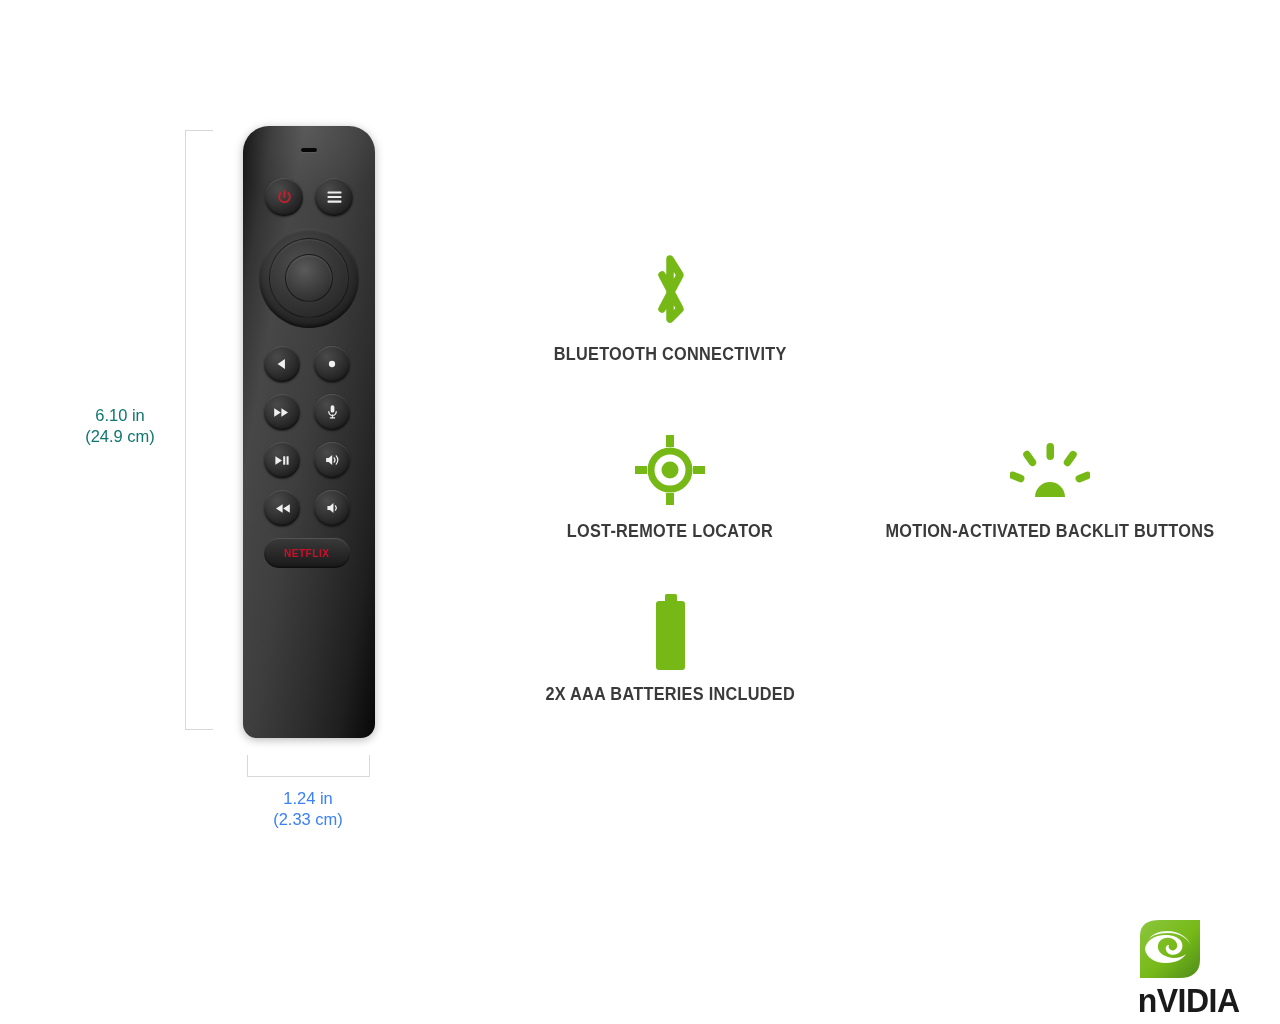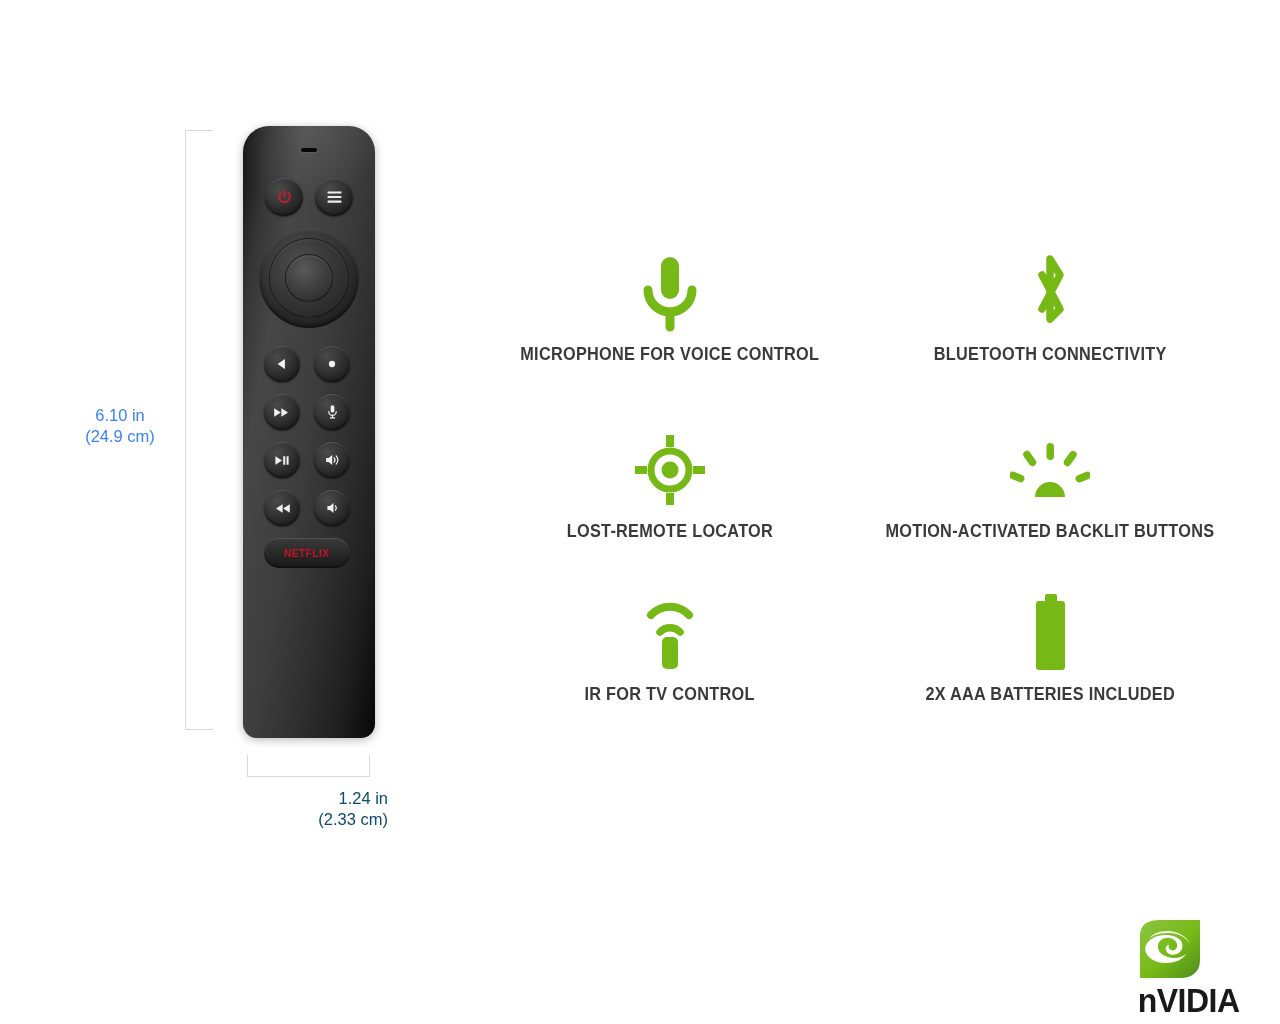--- a/index.html
+++ b/index.html
@@ -23,36 +23,36 @@
   .dim-v-bracket {
     position: absolute; left: 185px; top: 130px;
     width: 28px; height: 600px;
     border-left: 1.5px solid #d8d8d8;
     border-top: 1.5px solid #d8d8d8;
     border-bottom: 1.5px solid #d8d8d8;
   }
   .dim-v-label {
     position: absolute; left: 60px; top: 405px;
     width: 120px; text-align: center;
-    font-size: 16.5px; line-height: 21px; color: #3b82f6;
+    font-size: 16.5px; line-height: 21px; color: #0f766e;
   }
   .dim-v-label span { display: block; }
 
   
   .dim-h-bracket {
     position: absolute; left: 247px; top: 755px;
     width: 123px; height: 22px;
     border-left: 1.5px solid #d8d8d8;
     border-right: 1.5px solid #d8d8d8;
     border-bottom: 1.5px solid #d8d8d8;
   }
   .dim-h-label {
     position: absolute; left: 228px; top: 788px;
-    width: 160px; text-align: right;
-    font-size: 16.5px; line-height: 21px; color: #0c4a6e;
+    width: 160px; text-align: center;
+    font-size: 16.5px; line-height: 21px; color: #3b82f6;
   }
   .dim-h-label span { display: block; }
 
   
 
   .remote {
     position: absolute; left: 243px; top: 126px;
     width: 132px; height: 612px;
     border-radius: 26px 26px 14px 14px;
     background:
@@ -289,30 +289,20 @@
         <span class="netflix-word">NETFLIX</span>
       </div>
 
     </div>
   </div>
 
   <div class="features">
 
     <div class="feat-row">
 
-      <div class="feat">
-        <div class="feat-icon">
-          <svg width="64" height="78" viewBox="0 0 64 78">
-            <rect x="23" y="3" width="18" height="42" rx="9" fill="#76B917"></rect>
-            <path d="M10 36 A22 22 0 0 0 54 36" stroke="#76B917" stroke-width="9" fill="none" stroke-linecap="round"></path>
-            <path d="M32 58 L32 73" stroke="#76B917" stroke-width="9" stroke-linecap="round"></path>
-          </svg>
-        </div>
-        <div class="feat-label">MICROPHONE FOR VOICE CONTROL</div>
-      </div>
 
       <div class="feat">
         <div class="feat-icon">
           <svg width="56" height="80" viewBox="0 0 56 80">
             <path d="M20 22 L38 56 L28 66 L28 6 L38 22 L20 56" stroke="#76B917" stroke-width="7.5" fill="none" stroke-linejoin="round" stroke-linecap="round"></path>
           </svg>
         </div>
         <div class="feat-label">BLUETOOTH CONNECTIVITY</div>
       </div>
 
@@ -345,30 +335,20 @@
             <rect x="69.5" y="30" width="7.5" height="16" rx="3.7" fill="#76B917" transform="rotate(68 73.2 38)"></rect>
           </svg>
         </div>
         <div class="feat-label">MOTION-ACTIVATED BACKLIT BUTTONS</div>
       </div>
 
     </div>
 
     <div class="feat-row row-gap-2">
 
-      <div class="feat">
-        <div class="feat-icon">
-          <svg width="60" height="76" viewBox="0 0 60 76">
-            <path d="M11 20 A26 26 0 0 1 49 20" stroke="#76B917" stroke-width="8" fill="none" stroke-linecap="round"></path>
-            <path d="M20 37 A14 14 0 0 1 40 37" stroke="#76B917" stroke-width="7.5" fill="none" stroke-linecap="round"></path>
-            <rect x="22" y="42" width="16" height="32" rx="5" fill="#76B917"></rect>
-          </svg>
-        </div>
-        <div class="feat-label">IR FOR TV CONTROL</div>
-      </div>
 
       <div class="feat">
         <div class="feat-icon">
           <svg width="44" height="78" viewBox="0 0 44 78">
             <rect x="17" y="0" width="12" height="9" rx="1.5" fill="#76B917"></rect>
             <rect x="8" y="7" width="29" height="69" rx="3" fill="#76B917"></rect>
           </svg>
         </div>
         <div class="feat-label">2X AAA BATTERIES INCLUDED</div>
       </div>

